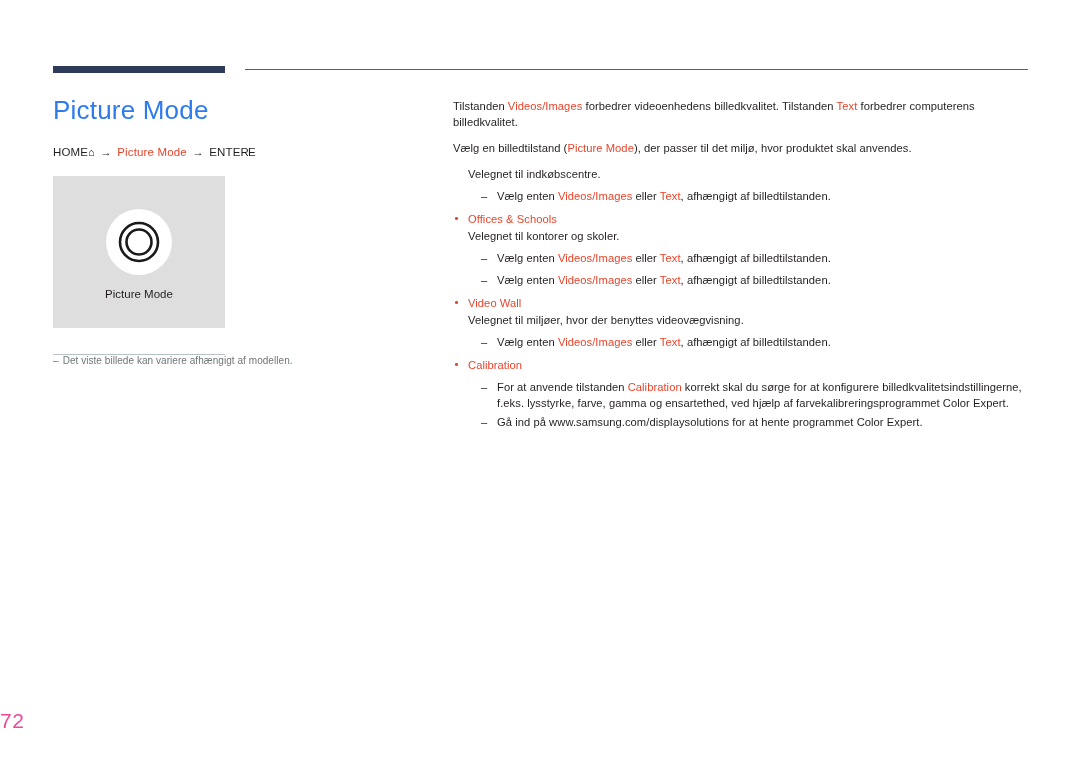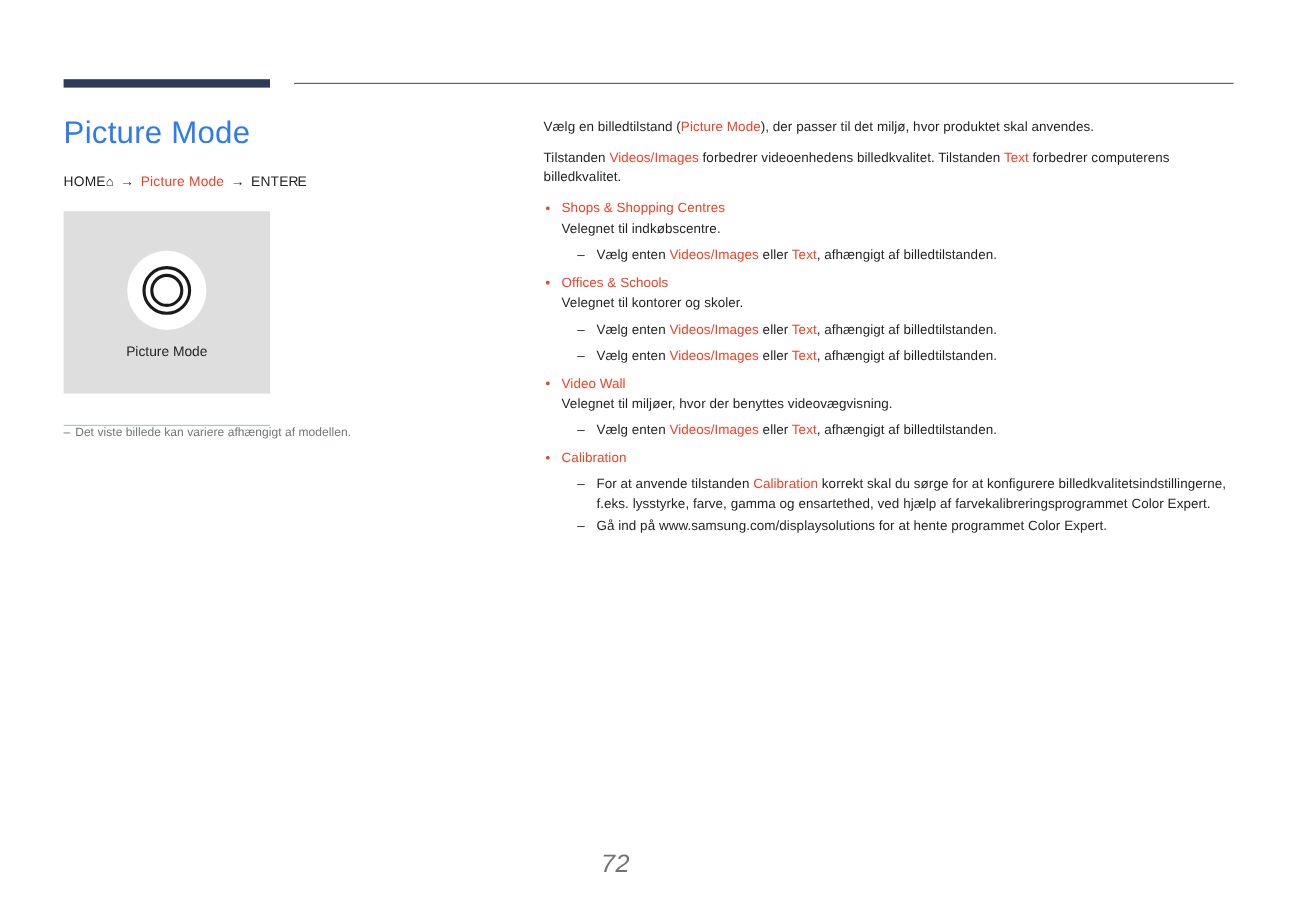--- a/index.html
+++ b/index.html
@@ -175,25 +175,24 @@
     top: 0;
   }
   .sub-row-tight { margin-top: 3px; }
 
   
   .page-number {
     position: absolute;
     left: 0;
     right: 54px;
     bottom: 30px;
-    text-align: center;
+    text-align: left;
     font-size: 21px;
-    color: #737373;
+    color: #ec4899;
     letter-spacing: 0.5px;
-    font-style: italic;
   }
 </style>
 </head>
 <body>
 
 <div class="header-rule-thick"></div>
 <div class="header-rule-thin"></div>
 
 <div class="left-col">
 
@@ -217,29 +216,25 @@
     <div class="preview-caption">Picture Mode</div>
   </div>
 
   <div class="note-divider"></div>
   <div class="note-text"><span class="dash">–</span><span>Det viste billede kan variere afhængigt af modellen.</span></div>
 
 </div>
 
 <div class="right-col">
 
+  <p class="para"><span>Tilstanden </span><span class="accent">Videos/Images</span><span> forbedrer videoenhedens billedkvalitet. Tilstanden </span><span class="accent">Text</span><span> forbedrer computerens billedkvalitet.</span></p>
+
   <p class="para"><span>Vælg en billedtilstand (</span><span class="accent">Picture Mode</span><span>), der passer til det miljø, hvor produktet skal anvendes.</span></p>
 
-  <p class="para"><span>Tilstanden </span><span class="accent">Videos/Images</span><span> forbedrer videoenhedens billedkvalitet. Tilstanden </span><span class="accent">Text</span><span> forbedrer computerens billedkvalitet.</span></p>
-
-  <div class="bullet-group">
-    <div class="bullet-row">
-      <span class="dot"></span>
-      <span class="bullet-title">Shops &amp; Shopping Centres</span>
-    </div>
+  <div class="bullet-group">
     <div class="bullet-desc">Velegnet til indkøbscentre.</div>
     <div class="sub-row"><span class="sub-dash">–</span><span>Vælg enten </span><span class="accent">Videos/Images</span><span> eller </span><span class="accent">Text</span><span>, afhængigt af billedtilstanden.</span></div>
   </div>
 
   <div class="bullet-group">
     <div class="bullet-row">
       <span class="dot"></span>
       <span class="bullet-title">Offices &amp; Schools</span>
     </div>
     <div class="bullet-desc">Velegnet til kontorer og skoler.</div>

